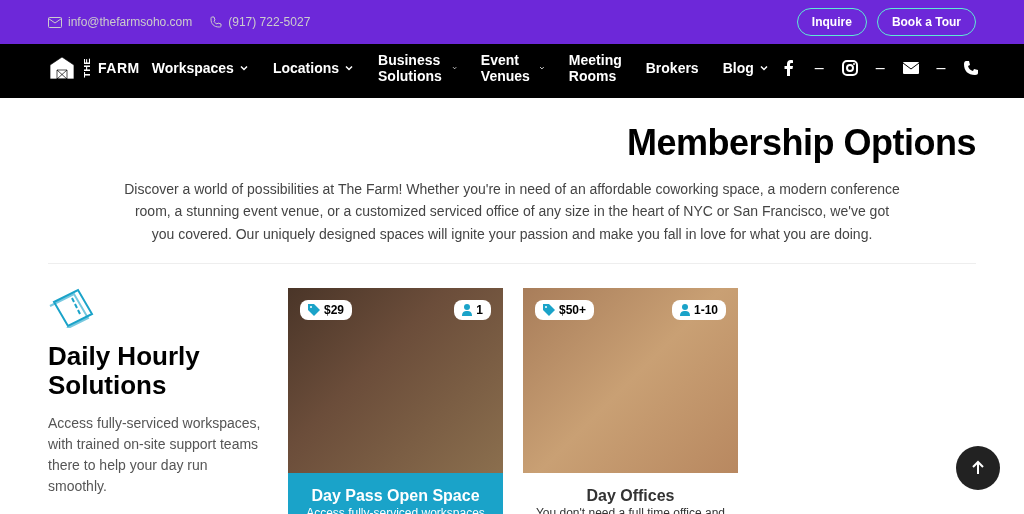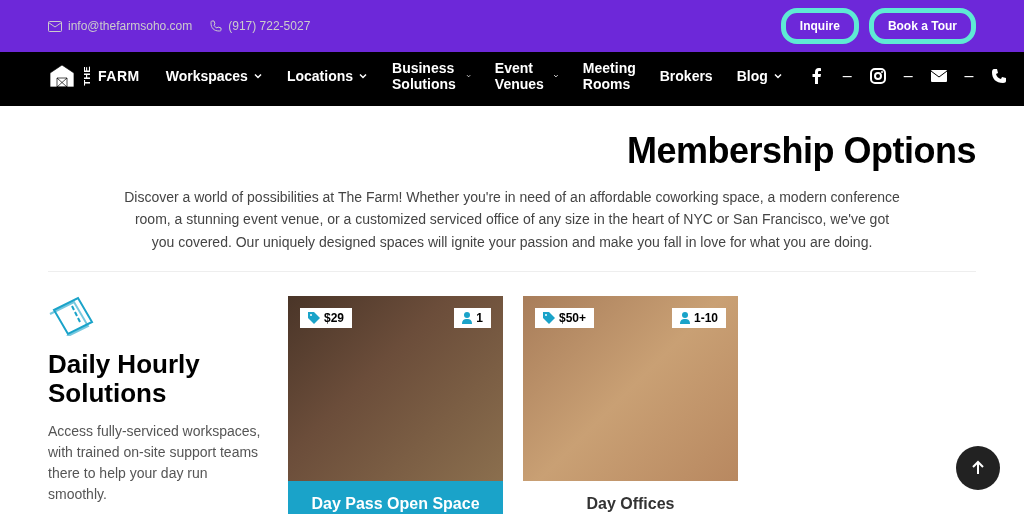--- a/index.html
+++ b/index.html
@@ -1,42 +1,42 @@
 <!DOCTYPE html>
 <html><head>
 <meta charset="utf-8">
 <style>
 *{margin:0;padding:0;box-sizing:border-box;font-family:Arial,Helvetica,sans-serif}
 body{background:#fff;color:#000}
 .topbar{background:#6d28d9;color:#fff;display:flex;justify-content:space-between;align-items:center;padding:8px 48px;font-size:12px}
 .topbar-left{display:flex;gap:18px;align-items:center}
 .topbar-item{display:flex;align-items:center;gap:6px;color:#ccc}
 .topbar-right{display:flex;gap:10px}
-.pill{border:5px solid #5eead4;border-radius:16px;padding:6px 14px;font-size:12px;color:#fff;font-weight:bold}
-.navbar{background:#000;color:#fff;display:flex;align-items:center;padding:8px 48px 14px;gap:26px}
+.pill{border:1px solid #5eead4;border-radius:16px;padding:6px 14px;font-size:12px;color:#fff;font-weight:bold}
+.navbar{background:#000;color:#fff;display:flex;align-items:center;padding:8px 48px 14px;gap:12px}
 .logo{display:flex;align-items:center;gap:6px;font-weight:bold;font-size:14px;letter-spacing:0.5px}
 .logo svg{width:28px;height:22px}
 .nav-links{display:flex;gap:24px;font-size:14px;font-weight:bold}
 .nav-item{display:flex;align-items:center;gap:5px}
 .chev{width:10px;height:10px}
 .social{margin-left:auto;display:flex;gap:18px;align-items:center}
 .social svg{width:16px;height:16px;fill:#fff}
 .content{max-width:1024px;margin:0 auto;padding:24px 48px 0}
 h1{font-size:36px;font-weight:900;text-align:right;margin-bottom:14px;letter-spacing:-0.5px}
 .intro{text-align:center;font-size:14px;color:#444;line-height:1.6;max-width:780px;margin:0 auto 18px}
 hr{border:none;border-top:1px solid #eee;margin-bottom:24px}
 .row{display:flex;gap:20px;align-items:flex-start}
 .left{flex:0 0 220px}
 .ticket-icon{color:#1aa3c9;margin-bottom:10px}
 .left h2{font-size:26px;font-weight:700;line-height:1.1;margin-bottom:14px}
 .left p{font-size:14px;color:#555;line-height:1.5}
 .cards{display:flex;gap:20px}
 .card{width:215px;display:flex;flex-direction:column}
 .card-img{height:185px;position:relative;background:#b89070}
-.badge{position:absolute;top:12px;background:#fff;border-radius:0;padding:3px 8px;font-size:12px;font-weight:bold;display:flex;align-items:center;gap:4px}
+.badge{position:absolute;top:12px;background:#fff;border-radius:8px;padding:3px 8px;font-size:12px;font-weight:bold;display:flex;align-items:center;gap:4px}
 .badge-left{left:12px}
 .badge-right{right:12px}
 .card-body{padding:14px 12px;color:#fff;background:#1aa3c9;text-align:center;min-height:120px}
 .card-body.white{background:#fff;color:#333}
 .card-body h3{font-size:16px;font-weight:bold;}
 .card-body p{font-size:12px;line-height:1.4}
 .img1{background:linear-gradient(135deg,#4a3528 0%,#6b4d3a 40%,#8b6f4e 100%)}
 .img2{background:linear-gradient(135deg,#a87d5a 0%,#c9a074 50%,#b88860 100%)}
 .fab{position:fixed;bottom:24px;right:24px;width:44px;height:44px;background:#222;border-radius:50%;display:flex;align-items:center;justify-content:center}
 .fab svg{width:18px;height:18px;stroke:#fff;fill:none;stroke-width:2}

